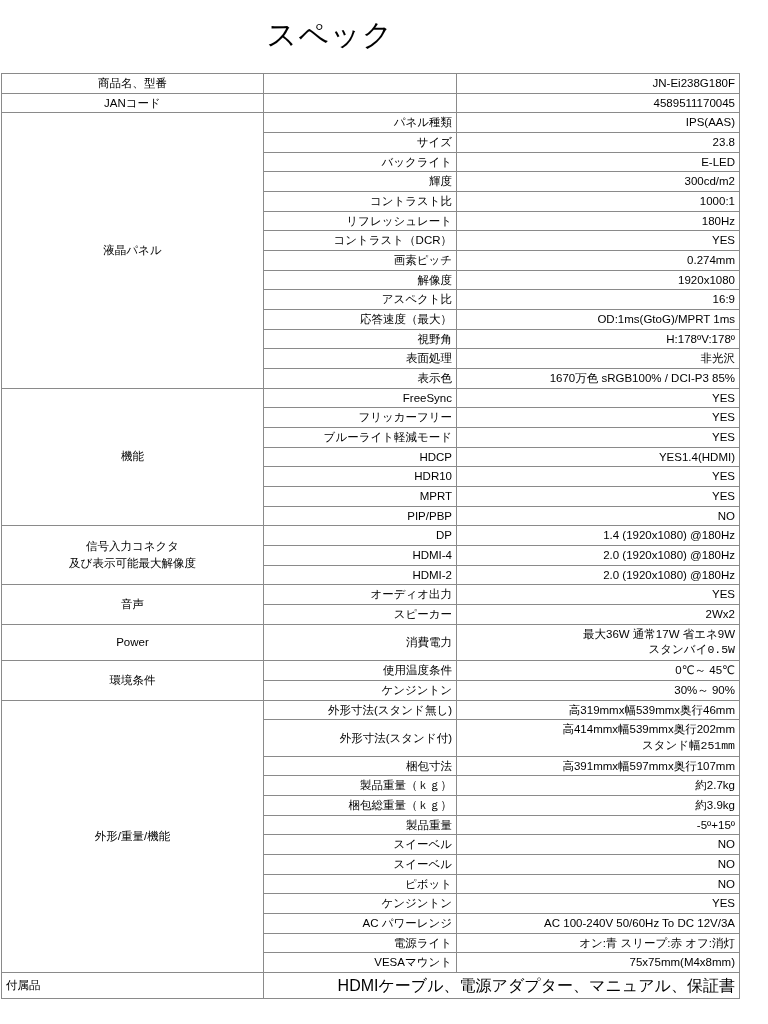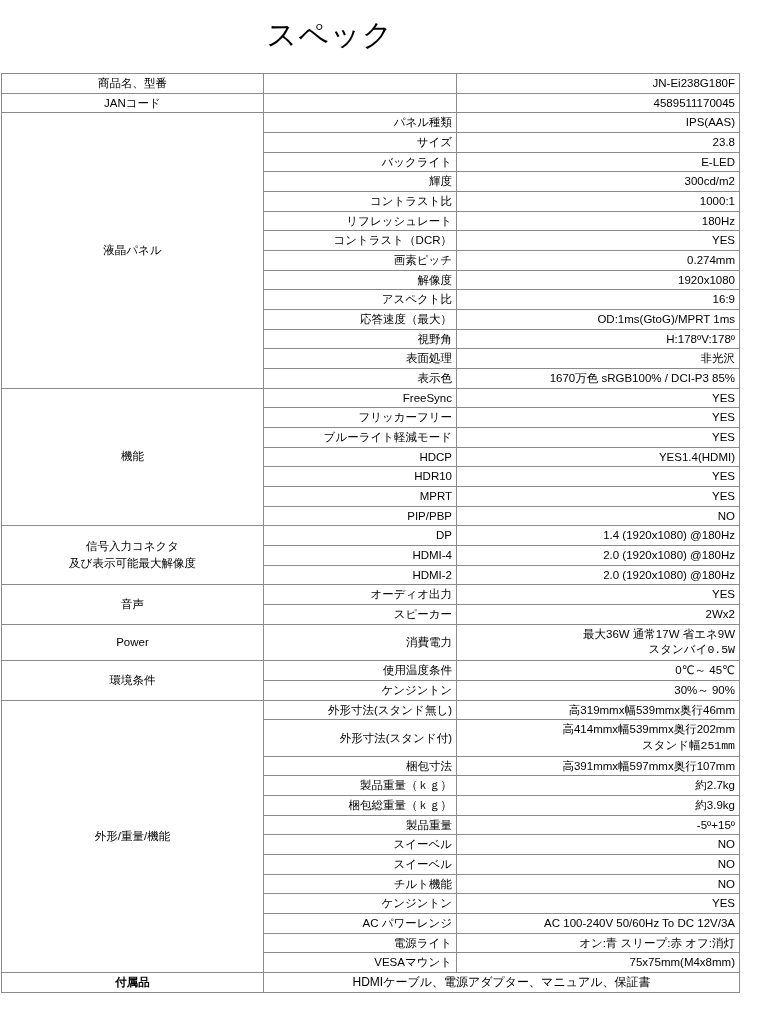--- a/index.html
+++ b/index.html
@@ -62,30 +62,28 @@
     text-align: right;
   }
   td.val {
     text-align: right;
   }
   td.val .l2 {
     display: block;
     font-family: Liberation Mono, monospace;
   }
   td.accessory-label {
-    text-align: center;
     vertical-align: middle;
     height: 46px;
-    font-weight: bold;
   }
   td.accessory-val {
-    text-align: center;
+    text-align: right;
     vertical-align: middle;
     height: 46px;
-    font-size: 12px;
+    font-size: 16px;
   }
   .grp-2line {
     display: block;
     line-height: 1.5;
   }
   td.tall2 {
     height: 34px;
   }
 </style>
 </head>
@@ -276,21 +274,21 @@
           </tr>
           <tr>
             <td class="item">スイーベル</td>
             <td class="val">NO</td>
           </tr>
           <tr>
             <td class="item">スイーベル</td>
             <td class="val">NO</td>
           </tr>
           <tr>
-            <td class="item">チルト機能</td>
+            <td class="item">ピボット</td>
             <td class="val">NO</td>
           </tr>
           <tr>
             <td class="item">ケンジントン</td>
             <td class="val">YES</td>
           </tr>
           <tr>
             <td class="item">AC パワーレンジ</td>
             <td class="val">AC 100-240V 50/60Hz To DC 12V/3A</td>
           </tr>

